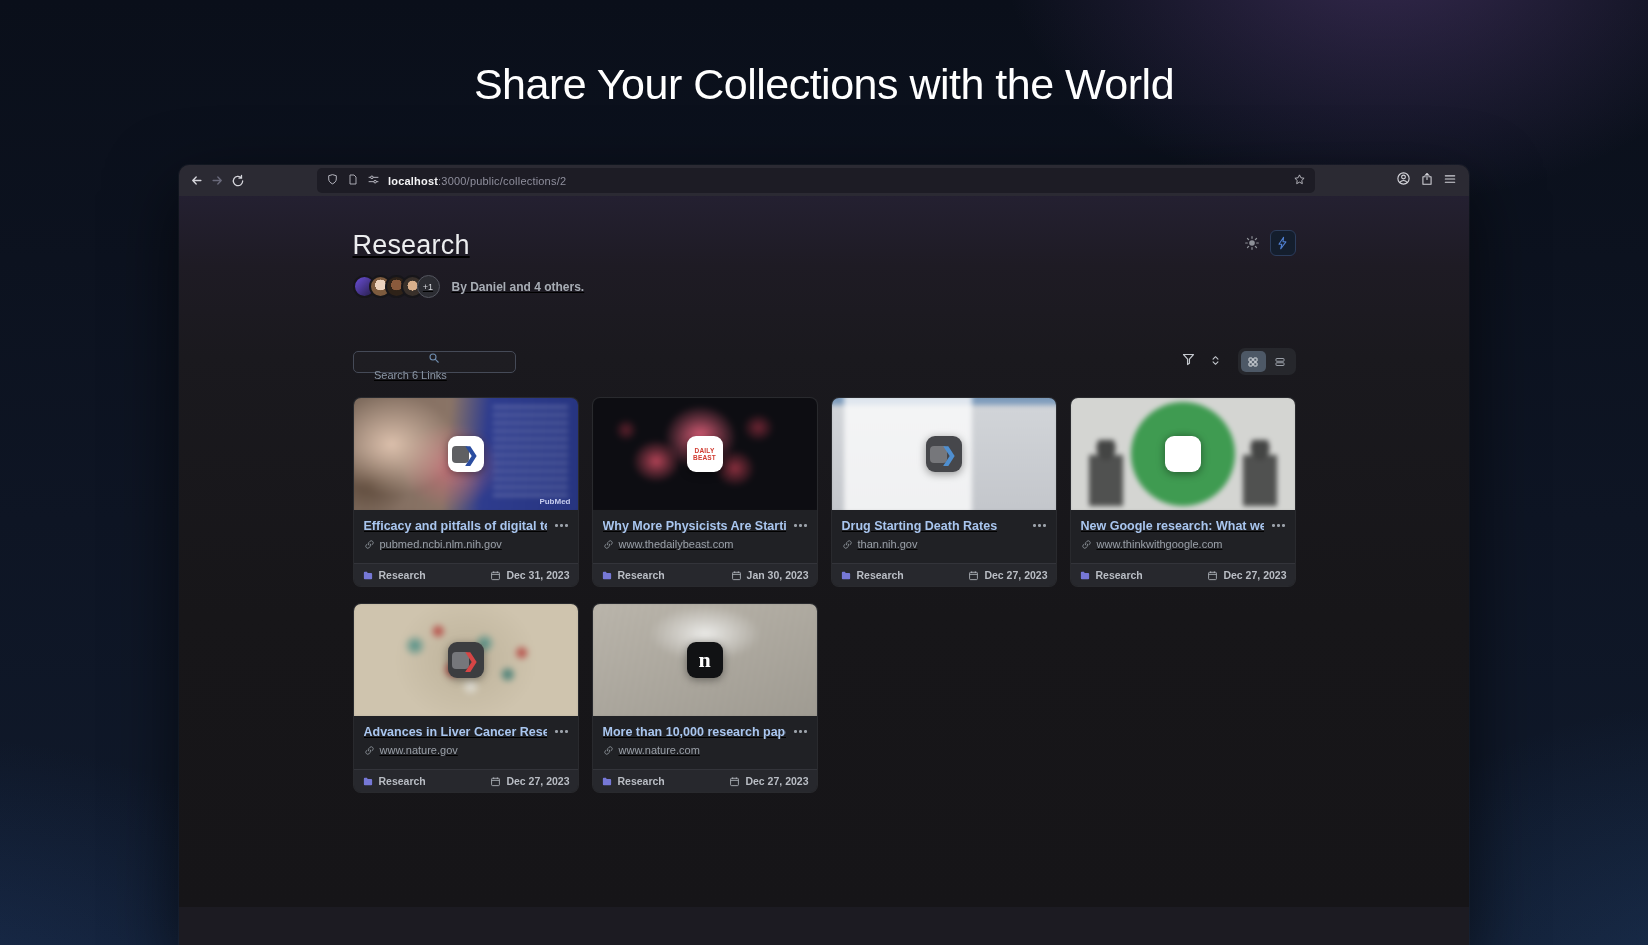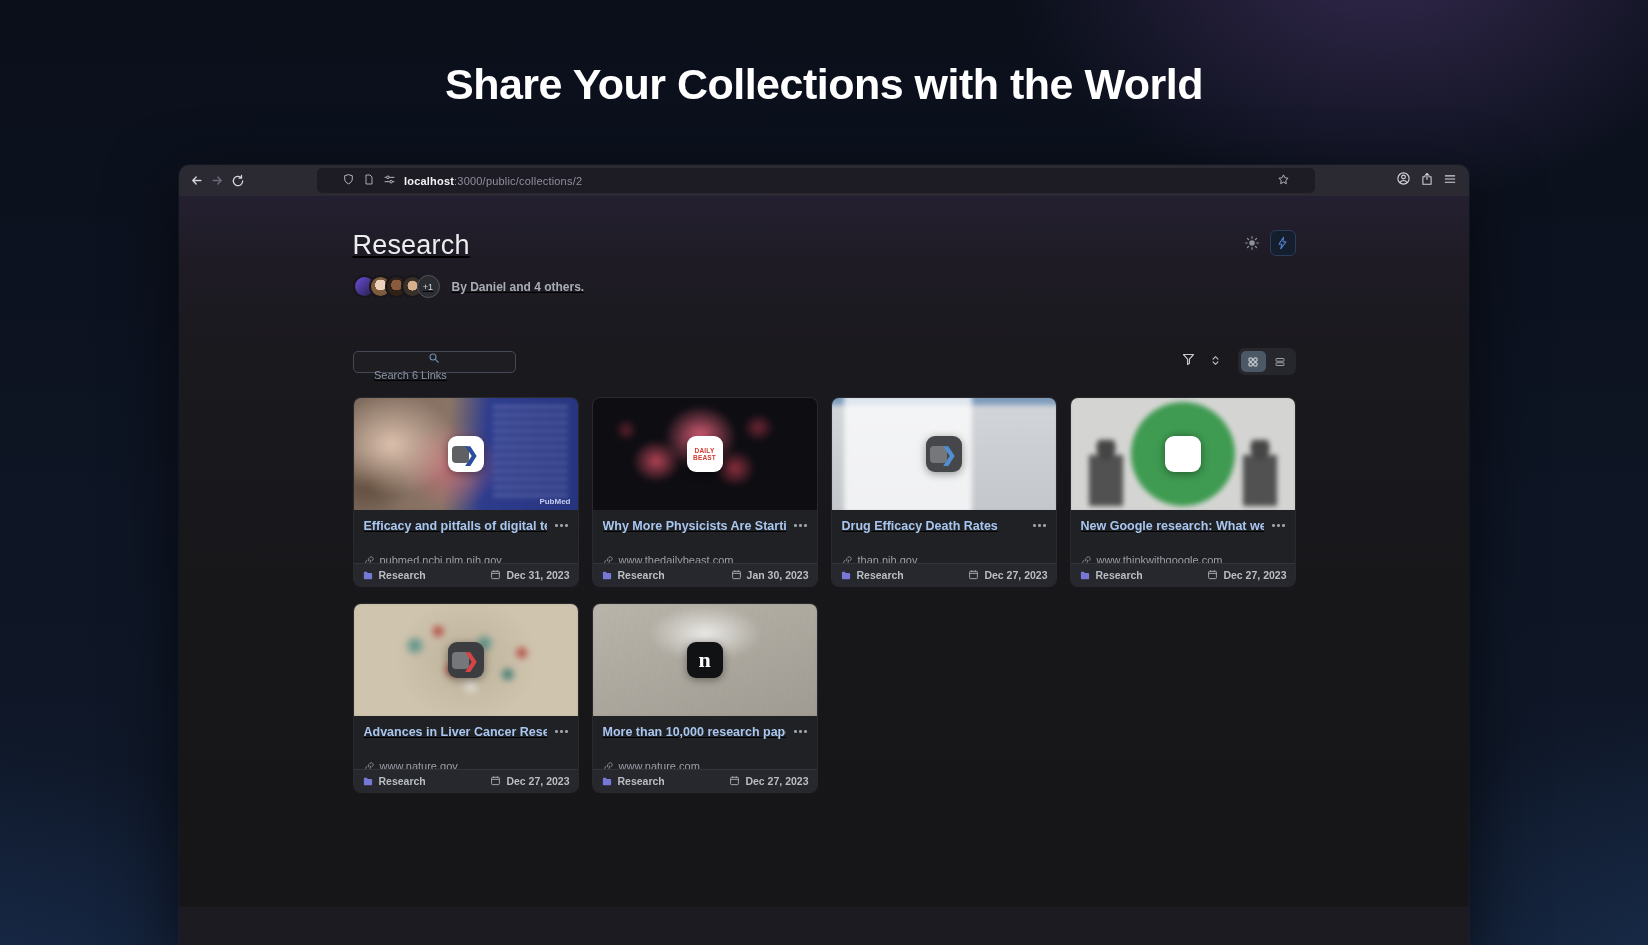--- a/index.html
+++ b/index.html
@@ -10,21 +10,21 @@
       radial-gradient(620px 420px at 84% -6%, rgba(124,84,164,.38), transparent 62%),
       radial-gradient(760px 520px at -4% 112%, rgba(48,92,164,.32), transparent 62%),
       radial-gradient(760px 520px at 106% 108%, rgba(52,104,176,.28), transparent 62%),
       linear-gradient(180deg,#0a0f1a 0%,#0e1524 55%,#101a2c 100%);
     position:relative;
   }
 
   
   .hero-title {
     position:absolute; top:60px; left:0; width:100%;
-    text-align:center; color:#ffffff; font-size:43px; font-weight:700;
+    text-align:center; color:#ffffff; font-size:43px; font-weight:400;
     letter-spacing:-0.5px;
   }
 
   
   .window {
     position:absolute; left:179px; top:165px; width:1290px; height:780px;
     border-radius:10px 10px 0 0; overflow:hidden;
     box-shadow:0 24px 70px rgba(0,0,0,.6), 0 0 0 1px rgba(255,255,255,.04);
     background:#1c1b22;
   }
@@ -47,21 +47,21 @@
 
   .toolbar {
     height:31px; background:#2b2a33; display:flex; align-items:center;
     padding:0 10px; gap:6px; position:relative;
   }
   .nav-ic { color:#d4d4da; display:flex; align-items:center; }
   .nav-ic.dim { color:#69697a; }
   .urlbar {
     position:absolute; left:138px; top:3px; width:998px; height:25px;
     background:#1d1c25; border-radius:5px; display:flex; align-items:center;
-    padding:0 25px; gap:8px; color:#b9b9c2;
+    padding:0 9px; gap:8px; color:#b9b9c2;
   }
   .url-text { font-size:11px; color:#8f8f9d; letter-spacing:.2px; }
   .url-text b { color:#f4f4f6; font-weight:700; }
   .urlbar .star { margin-left:auto; color:#c5c5cc; }
   .toolbar-right { position:absolute; right:12px; top:0; height:31px; display:flex;
     align-items:center; gap:9px; color:#d4d4da; }
 
   
   .content {
     height:711px;
@@ -174,28 +174,28 @@
   .bulb .tip { width:5px; height:2.5px; background:#4a7de0; margin:1px auto 0; border-radius:1px; }
   .fav-n-text { color:#ffffff; font-family:"Liberation Serif",serif; font-weight:700;
     font-size:22px; line-height:1; }
 
   .card-body { padding:9px 10px 0 10px; }
   .card-title-row { display:flex; align-items:flex-start; justify-content:space-between; gap:8px; }
   .card-title { color:#a9c6ef; font-size:12.5px; font-weight:600; white-space:nowrap;
     overflow:hidden; max-width:185px; }
   .dots { display:flex; gap:2.5px; padding-top:5px; }
   .dots i { width:2.5px; height:2.5px; border-radius:50%; background:#9aa0a8; display:block; }
-  .card-url { margin-top:21px; display:flex; align-items:center; gap:5px; color:#9aa0a8;
+  .card-url { margin-top:5px; display:flex; align-items:center; gap:5px; color:#9aa0a8;
     font-size:11px; }
   .card-url .chain { color:#8b9097; display:flex; }
   .card-footer { position:absolute; left:0; right:0; bottom:0; height:23px;
     background:#27282d; border-top:1px solid #33343a; display:flex; align-items:center;
     justify-content:space-between; padding:0 8px; }
   .tag { display:flex; align-items:center; gap:5px; color:#b9bdc4; font-size:10.5px; font-weight:600; }
-  .date { display:flex; align-items:flex-start; gap:5px; color:#b9bdc4; font-size:10.5px; font-weight:600; }
+  .date { display:flex; align-items:flex-end; gap:5px; color:#b9bdc4; font-size:10.5px; font-weight:600; }
   .date svg, .tag svg { flex:0 0 auto; }
 
   .header-actions { position:absolute; top:34px; right:0; display:flex; align-items:center; gap:10px; }
   .sun-ic { color:#8d9097; display:flex; }
   .lw-logo { width:26px; height:26px; border-radius:6px; background:#141e2d;
     border:1px solid #2c3d5c; display:flex; align-items:center; justify-content:center; }
 </style>
 </head>
 <body>
 
@@ -466,21 +466,21 @@
         <div class="card">
           <div class="card-img">
             <div class="img-art art-nida"></div>
             <div class="fav fav-dark">
               <span class="chev-sq"></span>
                 <span class="chev chev-blue2">❯</span>
             </div>
           </div>
           <div class="card-body">
             <div class="card-title-row">
-              <span class="card-title">Drug Efficacy Death Rates</span>
+              <span class="card-title">Drug Starting Death Rates</span>
               <span class="dots">
                   <i></i>
                   <i></i>
                   <i></i>
                 </span>
             </div>
             <div class="card-url">
               <span class="chain">
                 <svg width="11" height="11" viewBox="0 0 24 24">
                     <g fill="none" stroke="currentColor" stroke-width="2" stroke-linecap="round">

